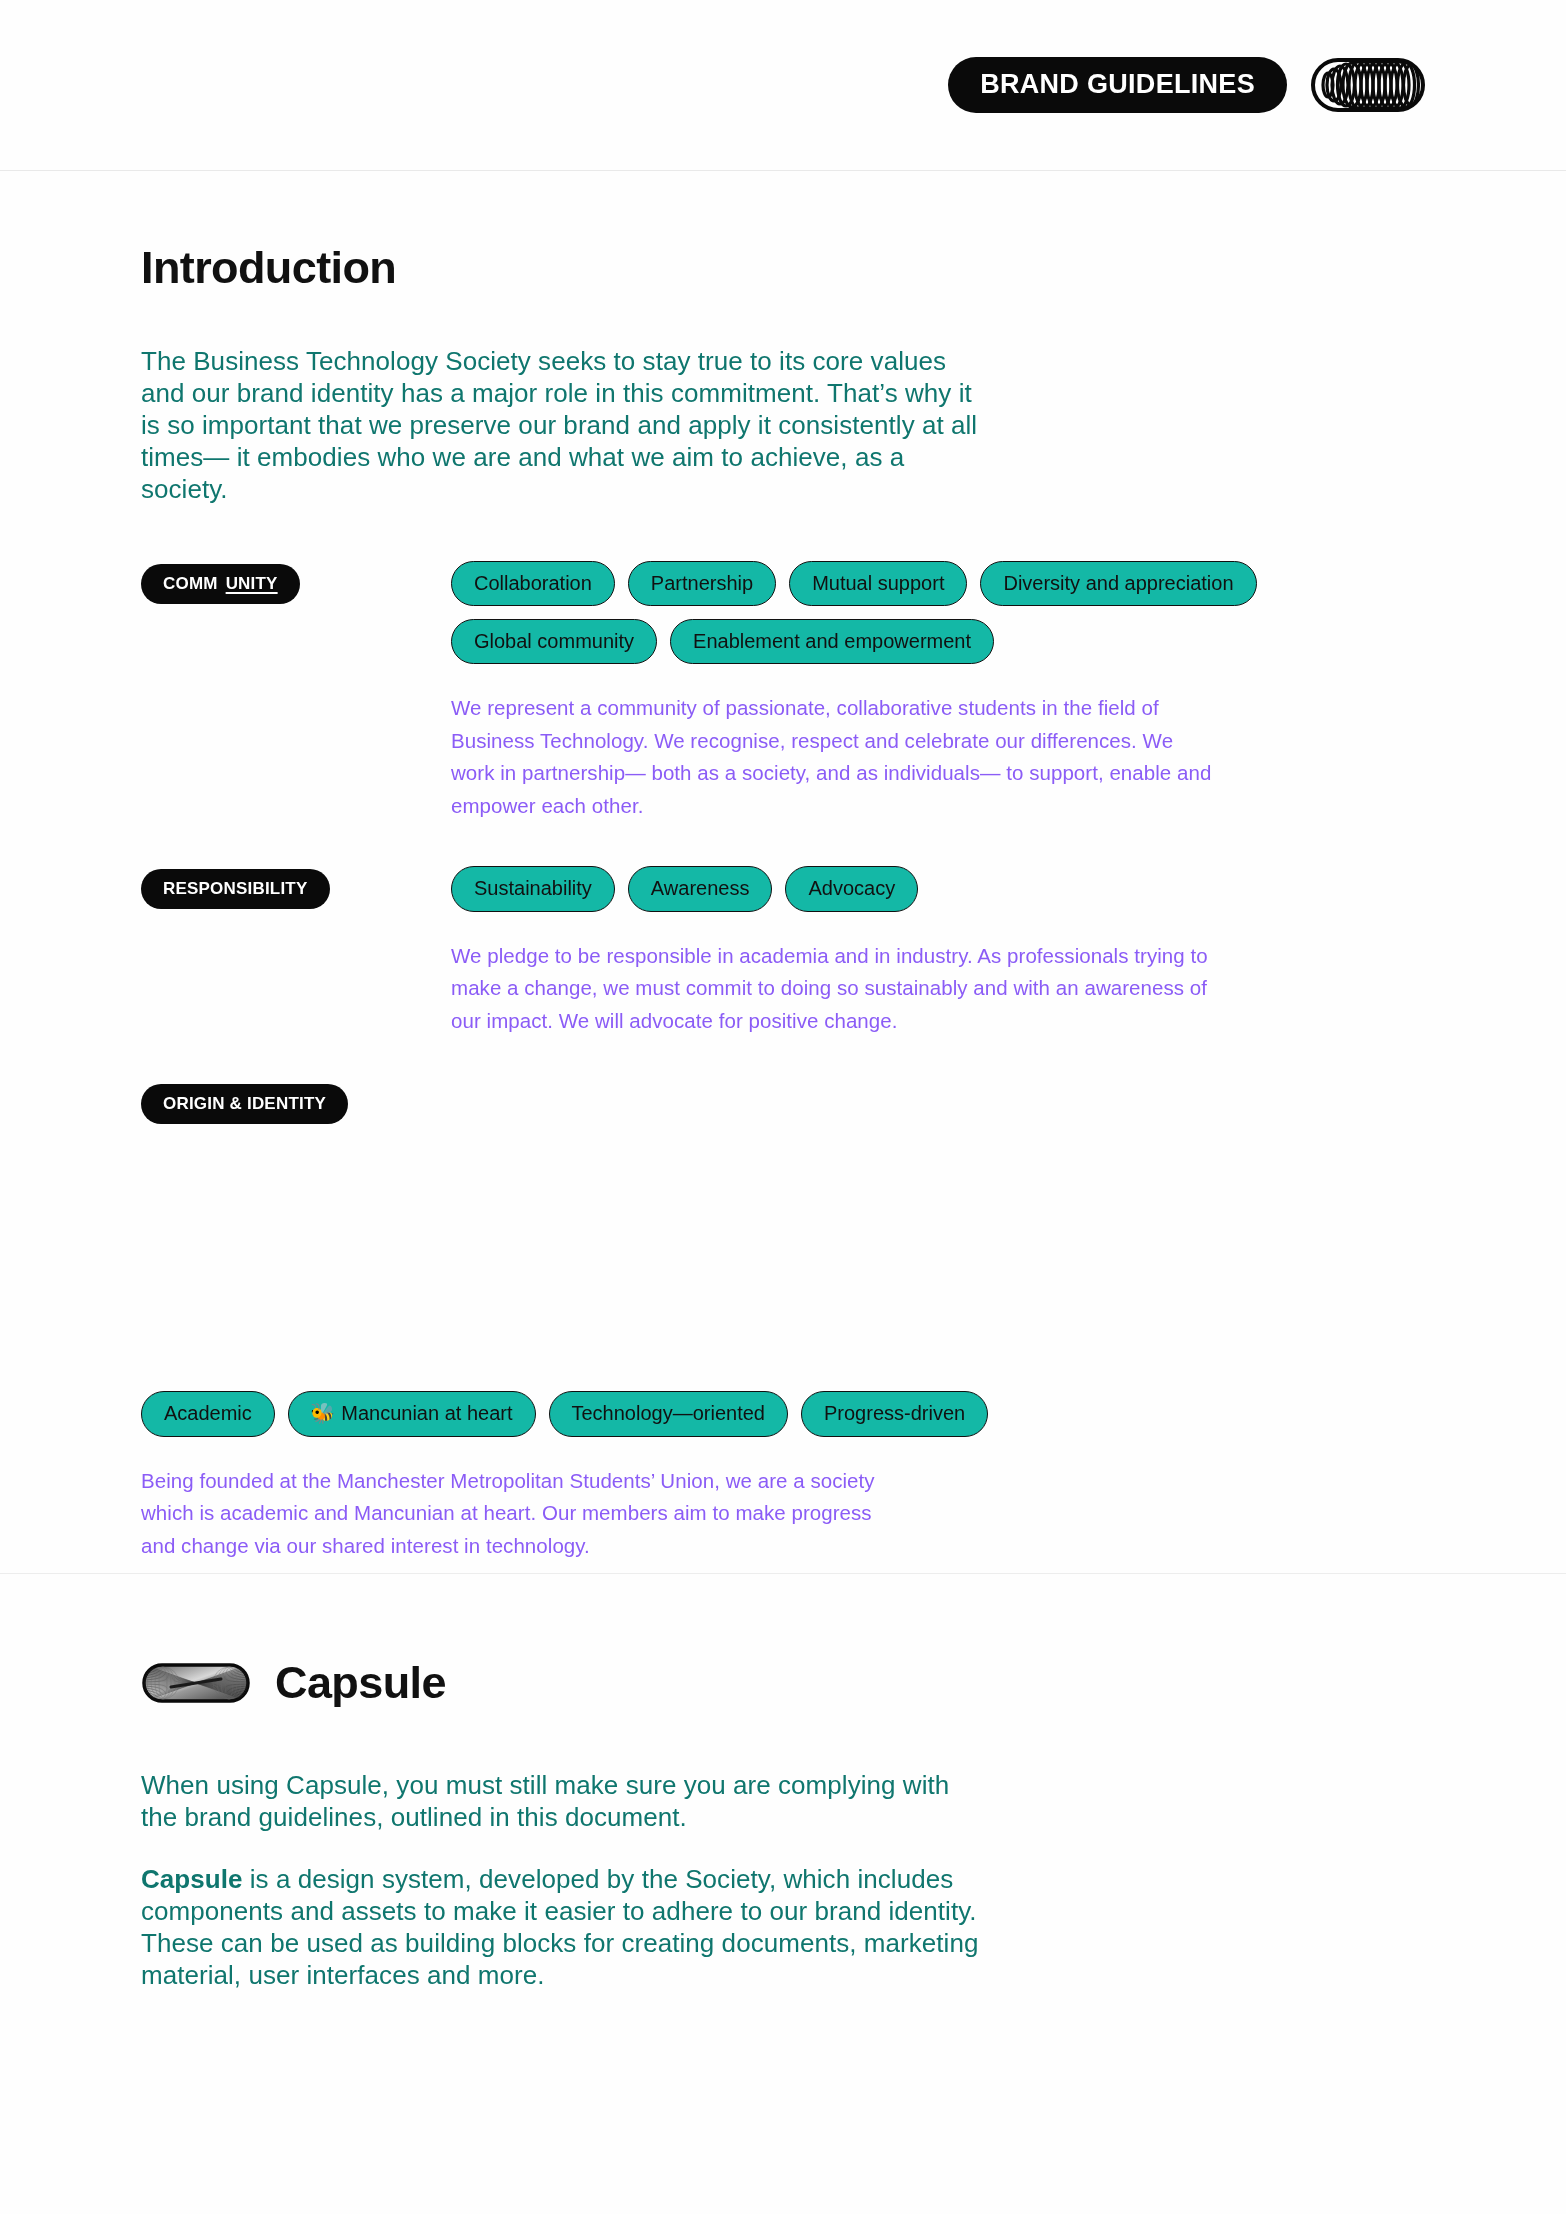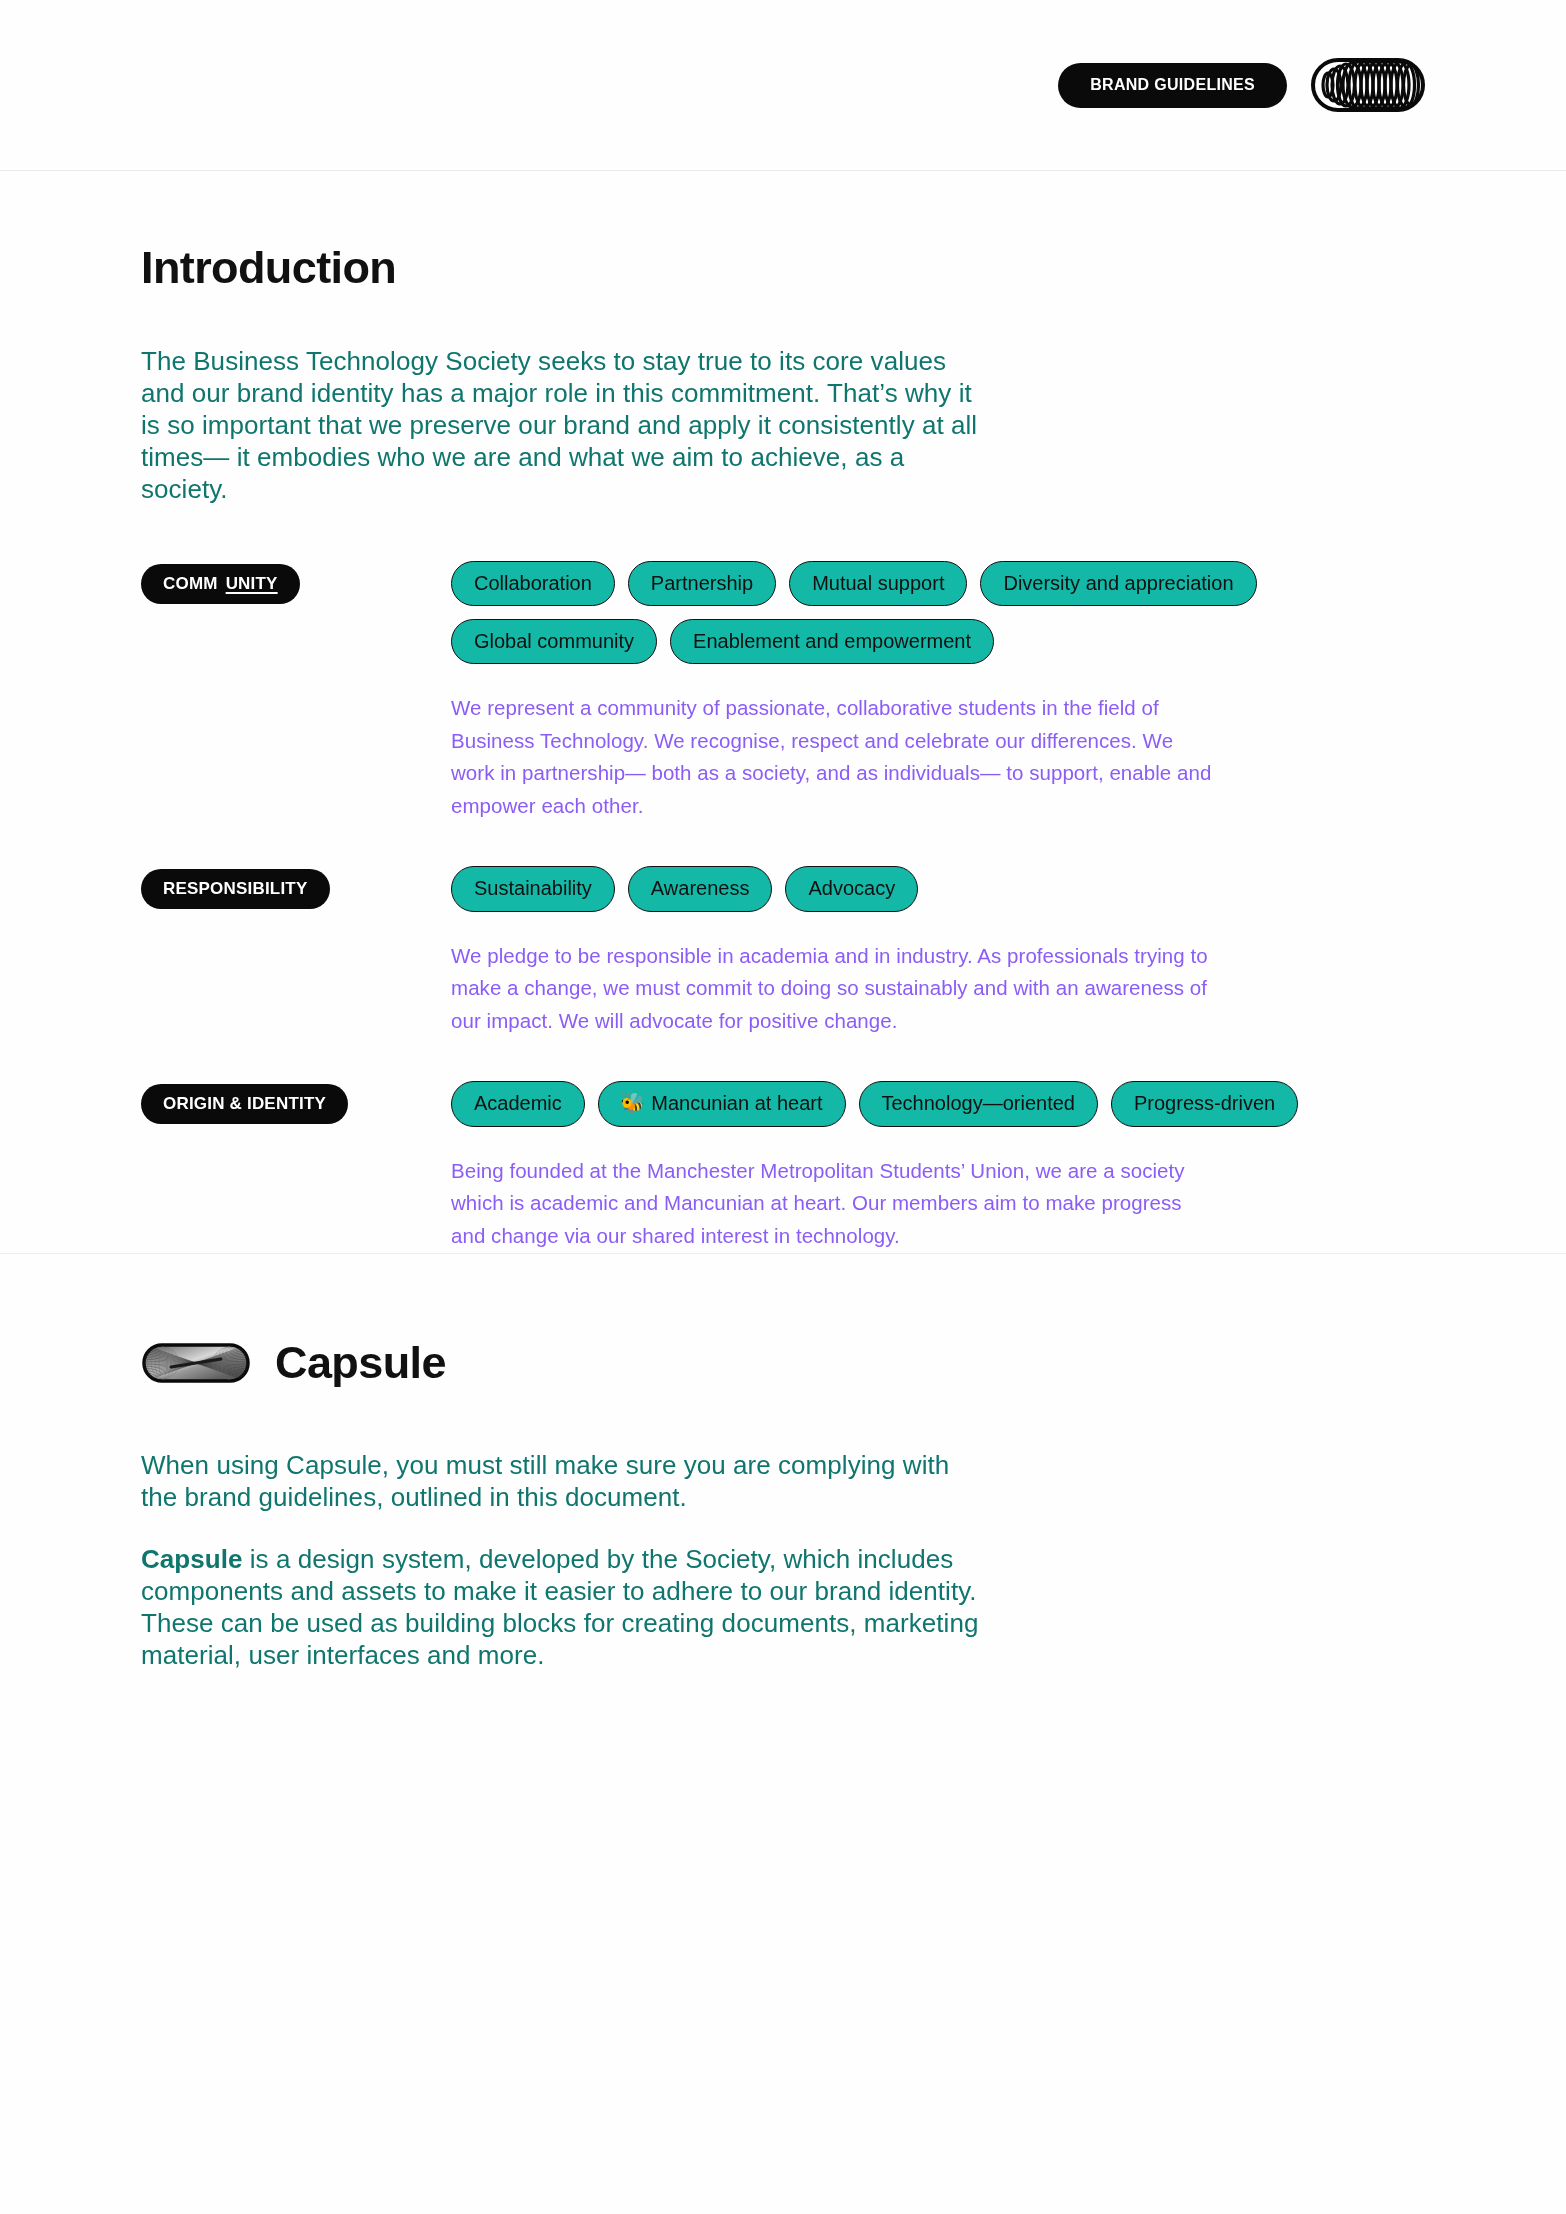--- a/index.html
+++ b/index.html
@@ -29,21 +29,21 @@
     align-items: center;
     justify-content: flex-end;
     padding-right: 141px;
   }
 
   .brand-pill {
     background: #0a0a0a;
     color: #ffffff;
     border-radius: 999px;
     padding: 14px 32px 15px 32px;
-    font-size: 16px;
+    font-size: 27px;
     font-weight: 700;
     letter-spacing: 0.3px;
     line-height: 1;
     white-space: nowrap;
   }
 
   .header-logo {
     margin-left: 24px;
     width: 114px;
     height: 54px;
@@ -79,21 +79,21 @@
   .body-text + .body-text { margin-top: 30px; }
 
   
   .values { margin-top: 56px; }
 
   .value-row {
     display: flex;
     align-items: flex-start;
     margin-bottom: 44px;
   }
-  .value-row:last-child { margin-bottom: 1px; }
+  .value-row:last-child { margin-bottom: 11px; flex-direction: column; }
 
   .value-label-col {
     width: 310px;
     flex: 0 0 310px;
     padding-top: 3px;
   }
 
   .value-tag {
     display: inline-block;
     background: #0a0a0a;

